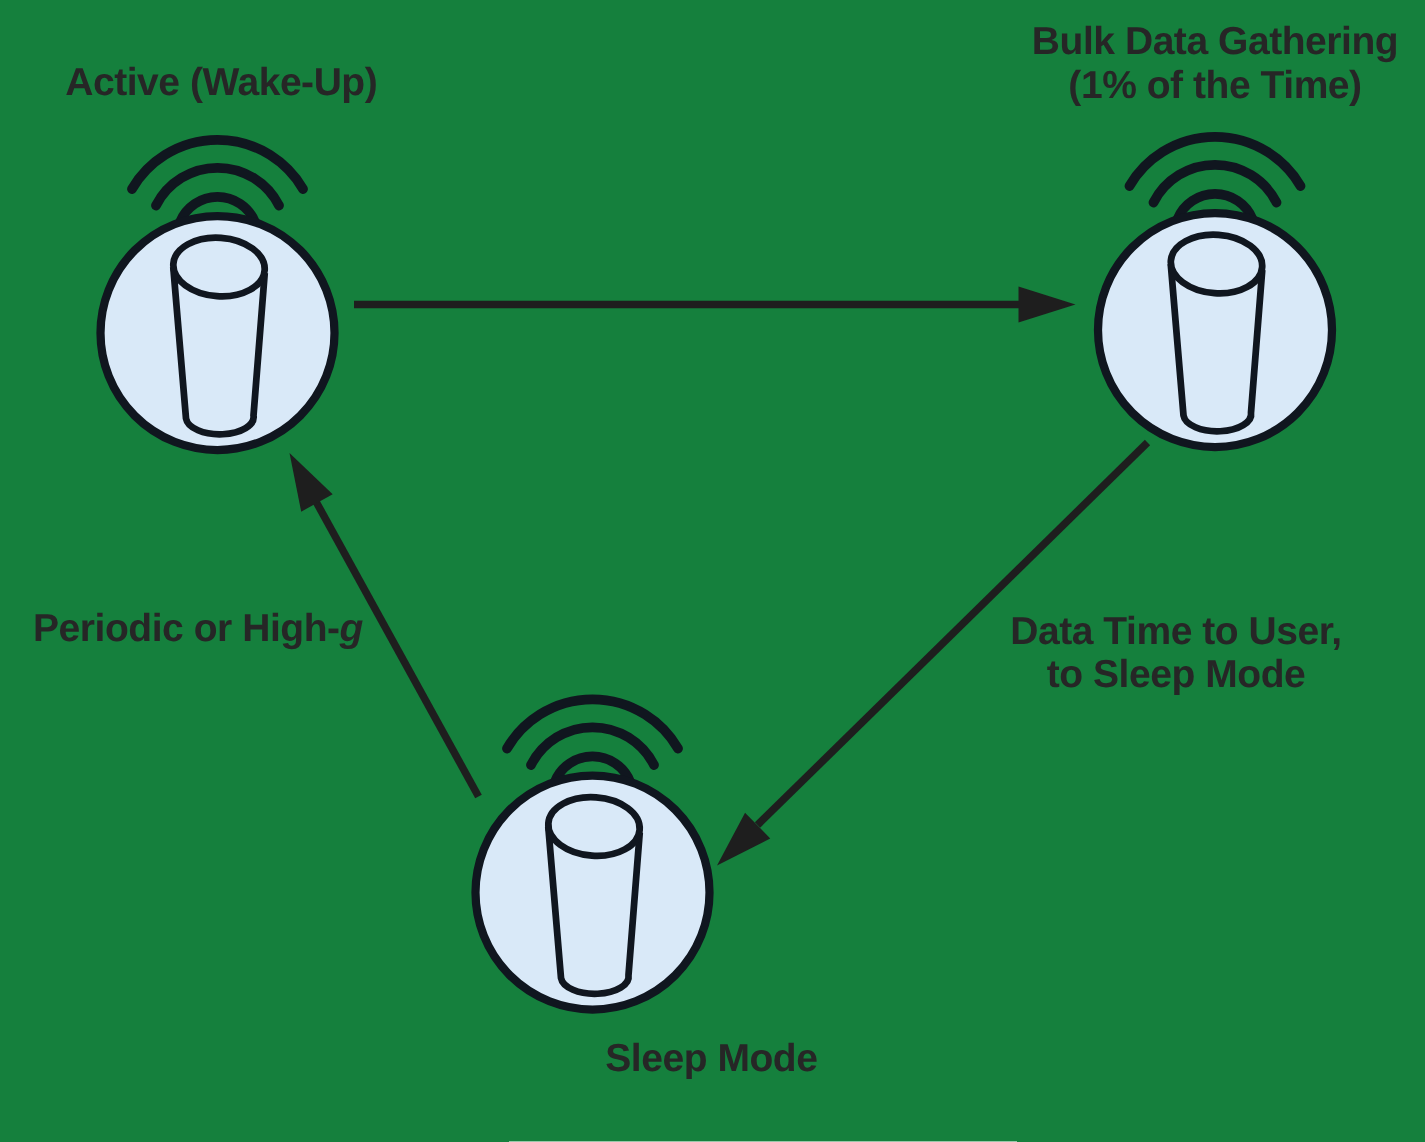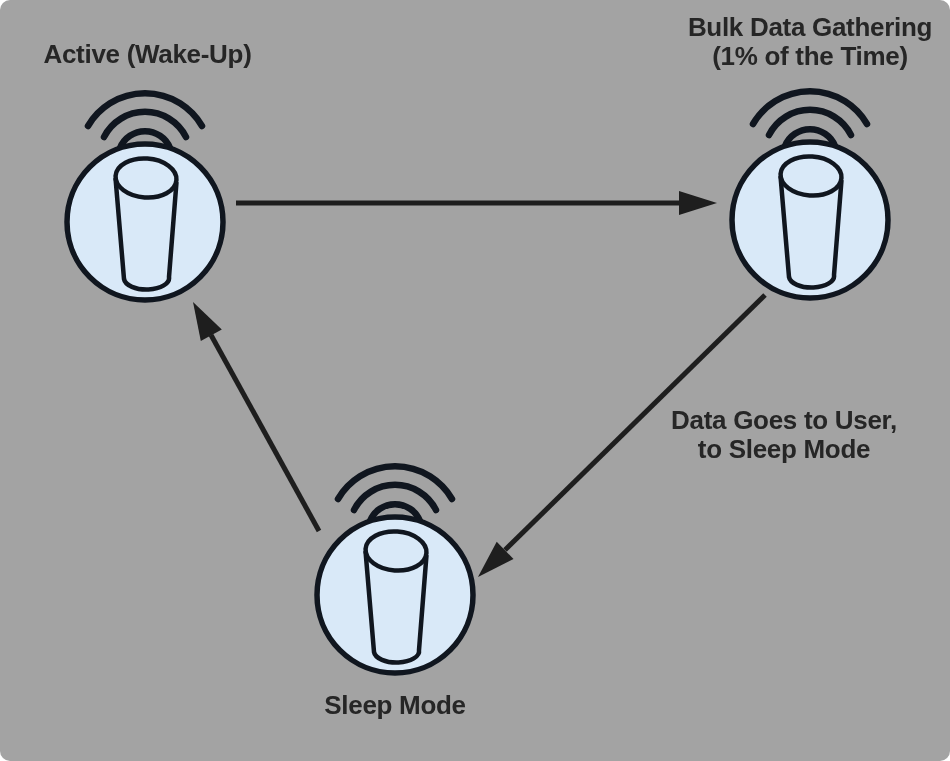--- a/index.html
+++ b/index.html
@@ -4,24 +4,23 @@
 <style>
   html, body {
     margin: 0;
     padding: 0;
     background: #ffffff;
   }
   .canvas {
     position: relative;
     width: 950px;
     height: 761px;
-    background: #a3a3a3;
+    background: #15803d;
     font-family: "Liberation Sans", sans-serif;
     overflow: hidden;
-    border-radius: 10px;
   }
   .diagram-svg {
     position: absolute;
     left: 0;
     top: 0;
   }
   .node-label {
     position: absolute;
     text-align: center;
     font-weight: bold;
@@ -75,25 +74,26 @@
 
   <div class="node-label" style="left:0px; top:40px; width:295px;">
     <span class="lbl-line">Active (Wake-Up)</span>
   </div>
 
   <div class="node-label" style="left:665px; top:13px; width:290px;">
     <span class="lbl-line">Bulk Data Gathering</span>
     <span class="lbl-line">(1% of the Time)</span>
   </div>
 
-  <div class="node-label" style="left:245px; top:691px; width:300px;">
+  <div class="node-label" style="left:245px; top:691px; width:300px;text-align:right;">
     <span class="lbl-line">Sleep Mode</span>
   </div>
 
   <div class="node-label" style="left:2px; top:404px; width:260px;">
+    <span class="lbl-line"><span>Periodic or High-</span><span class="gital">g</span></span>
   </div>
 
   <div class="node-label" style="left:639px; top:406px; width:290px;">
-    <span class="lbl-line">Data Goes to User,</span>
+    <span class="lbl-line">Data Time to User,</span>
     <span class="lbl-line">to Sleep Mode</span>
   </div>
 
 </div>
 
 </body></html>

